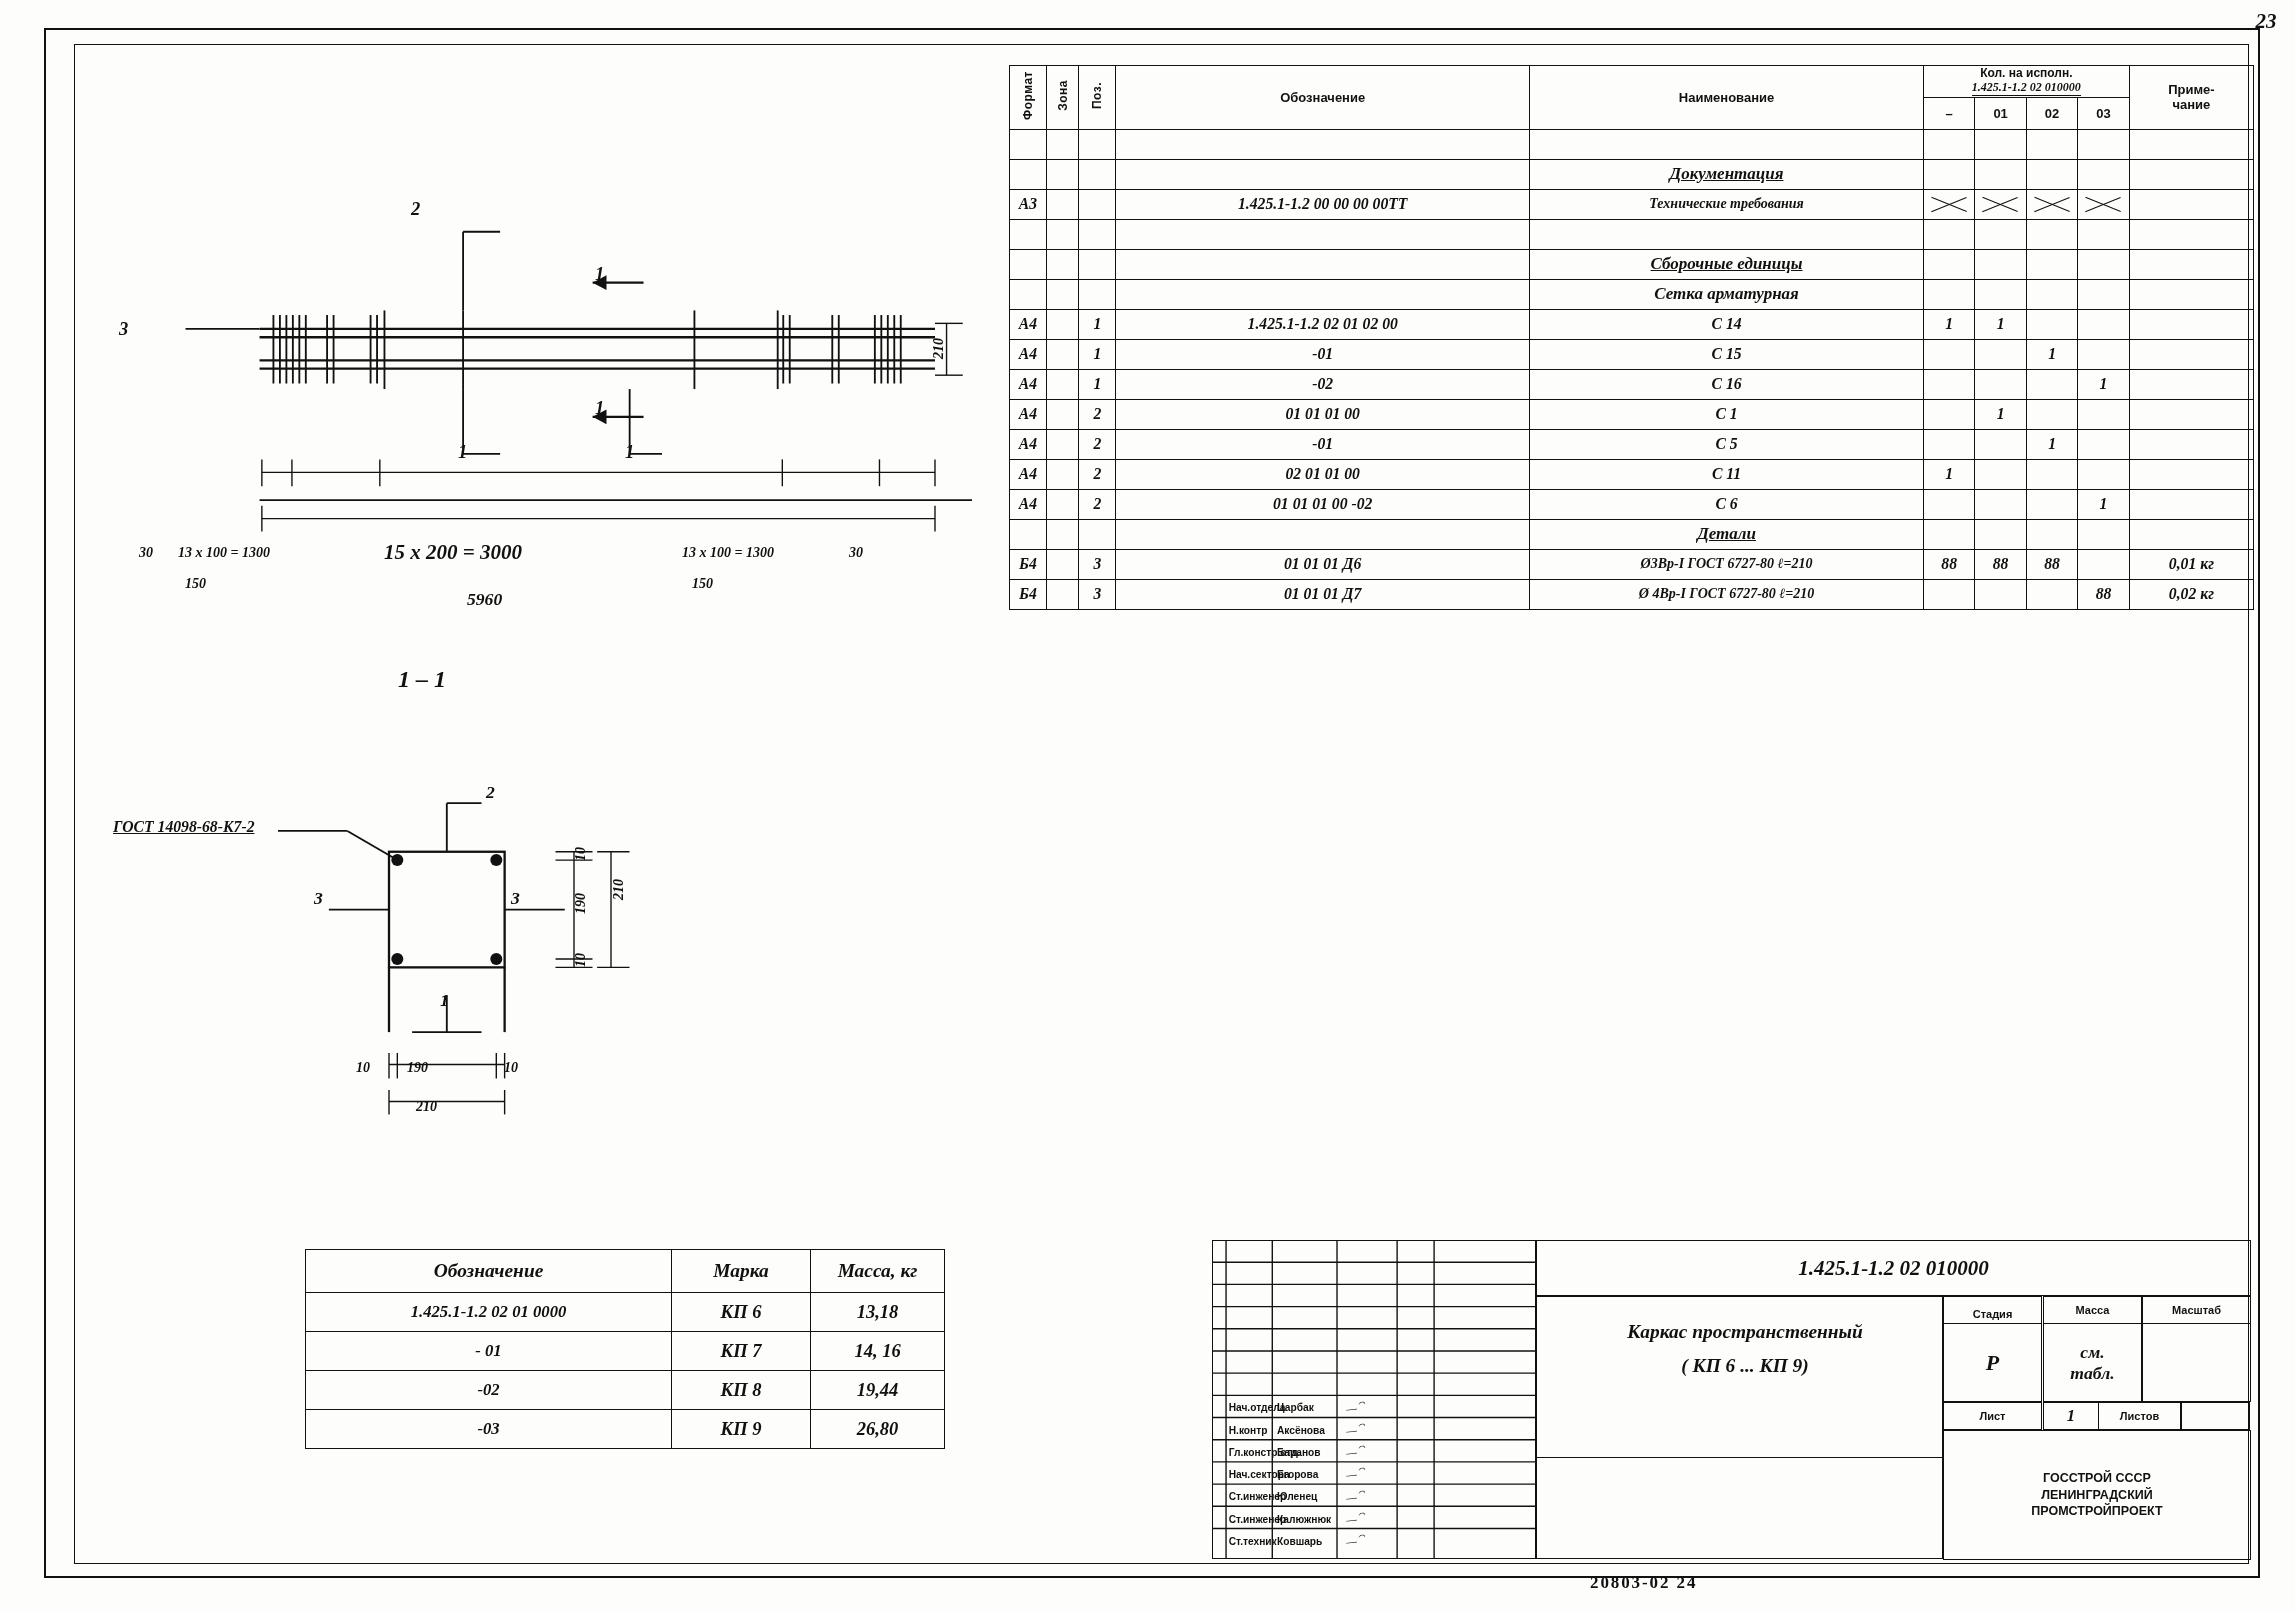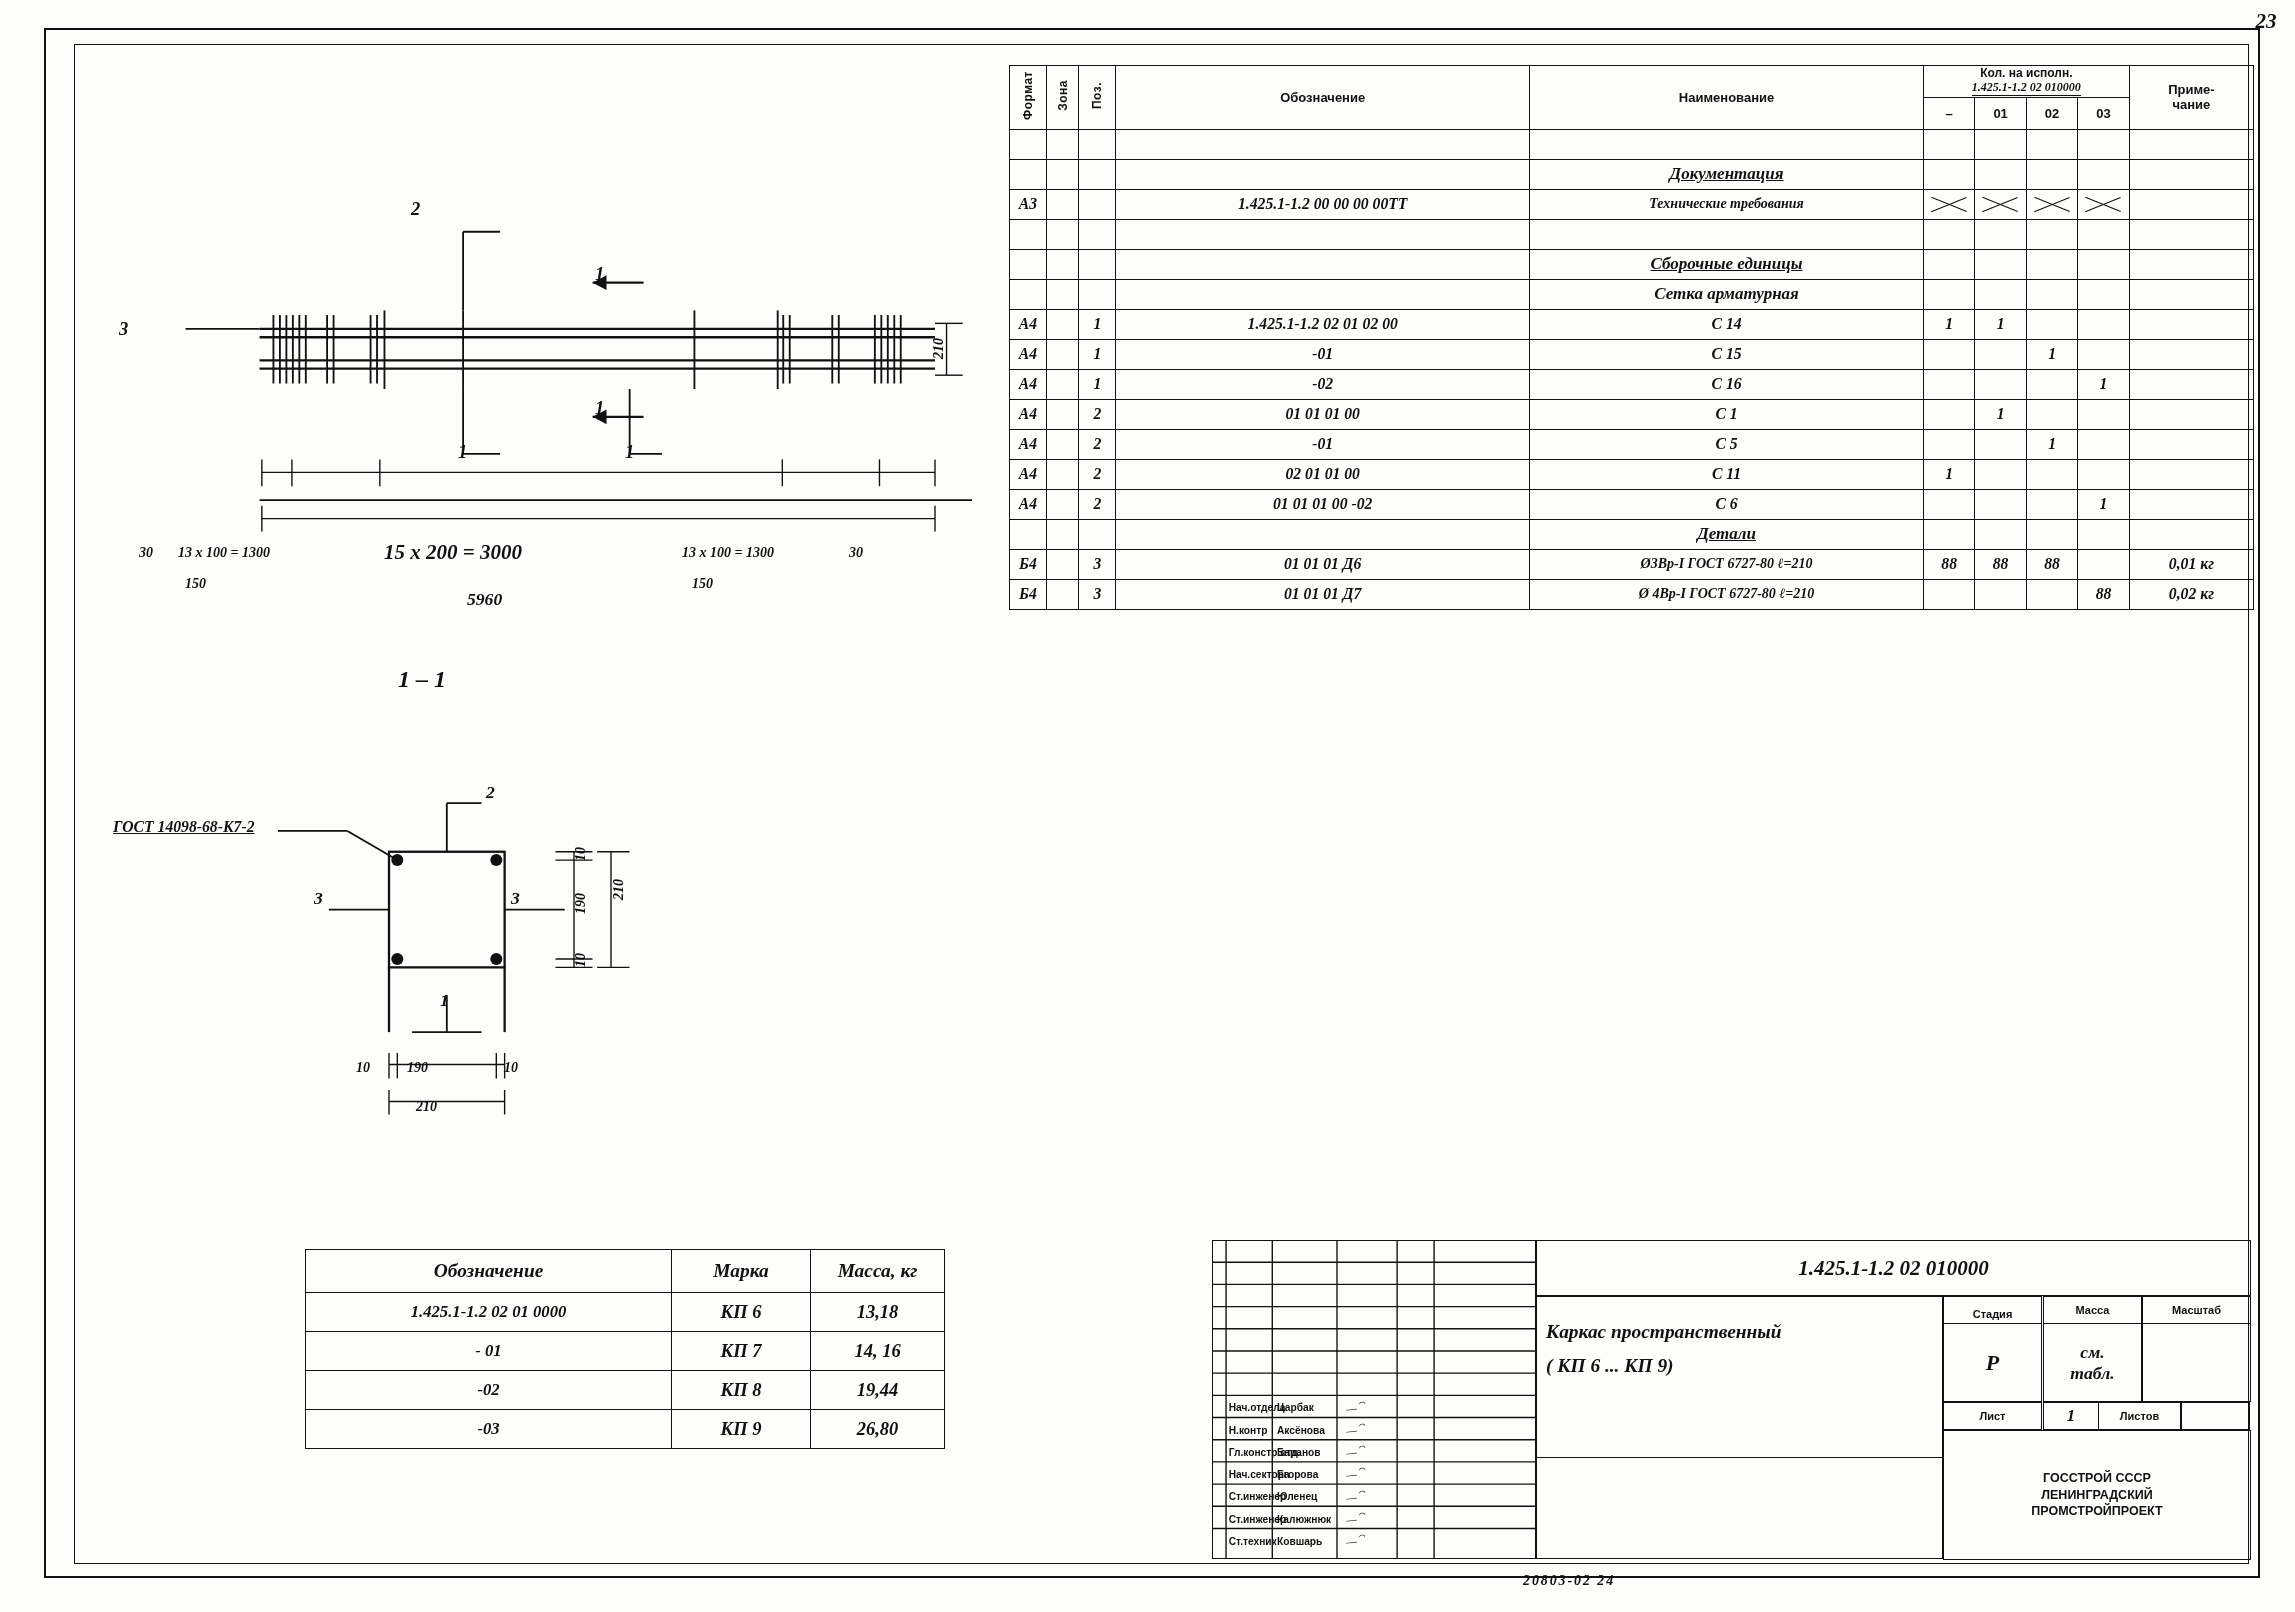--- a/index.html
+++ b/index.html
@@ -43,24 +43,24 @@
   .marktab td{border:1.4px solid #111;height:36px;font-family:"Liberation Serif", serif;font-style:italic;font-weight:700;font-size:18.5px;text-align:center;}
   .marktab td.hd{font-size:19.4px;height:40px;}
 
   
   .tblock{left:1212px;top:1240px;width:1039px;height:319px;}
   .tblock .bx{position:absolute;box-sizing:border-box;border:1.4px solid #111;}
   .tb-label{font-size:11.6px;font-weight:700;}
   .tb-name{font-size:11.6px;font-weight:700;}
   .sig{font-family:"Liberation Serif",serif;font-style:italic;font-size:12px;color:#222;transform:rotate(-6deg);}
   .code-big{font-family:"Liberation Serif",serif;font-style:italic;font-weight:700;font-size:21px;}
-  .title-hand{font-family:"Liberation Serif",serif;font-style:italic;font-weight:700;font-size:19.4px;line-height:1.35;}
+  .title-hand{font-family:"Liberation Serif",serif;font-style:italic;font-weight:700;font-size:19.4px;line-height:1.35;text-align:center;}
   .org{font-size:12.5px;font-weight:700;text-align:center;line-height:1.35;}
   .smallhd{font-size:11px;font-weight:700;text-align:center;}
-  .bottom-code{left:1523px;top:1573px;font-family:"Liberation Serif",serif;font-style:italic;font-weight:700;font-size:14px;letter-spacing:1.9px;}
+  .bottom-code{left:1590px;top:1573px;font-family:"Liberation Serif",serif;font-weight:700;font-size:17px;letter-spacing:1.9px;}
 
   
   .lbl{font-family:"Liberation Serif",serif;font-style:italic;font-weight:700;}
   .dim{font-family:"Liberation Serif",serif;font-style:italic;font-weight:700;font-size:14px;}
   .sec-title{font-family:"Liberation Serif",serif;font-style:italic;font-weight:700;font-size:24px;}
   svg{display:block;}
 </style>
 </head>
 <body>
 

